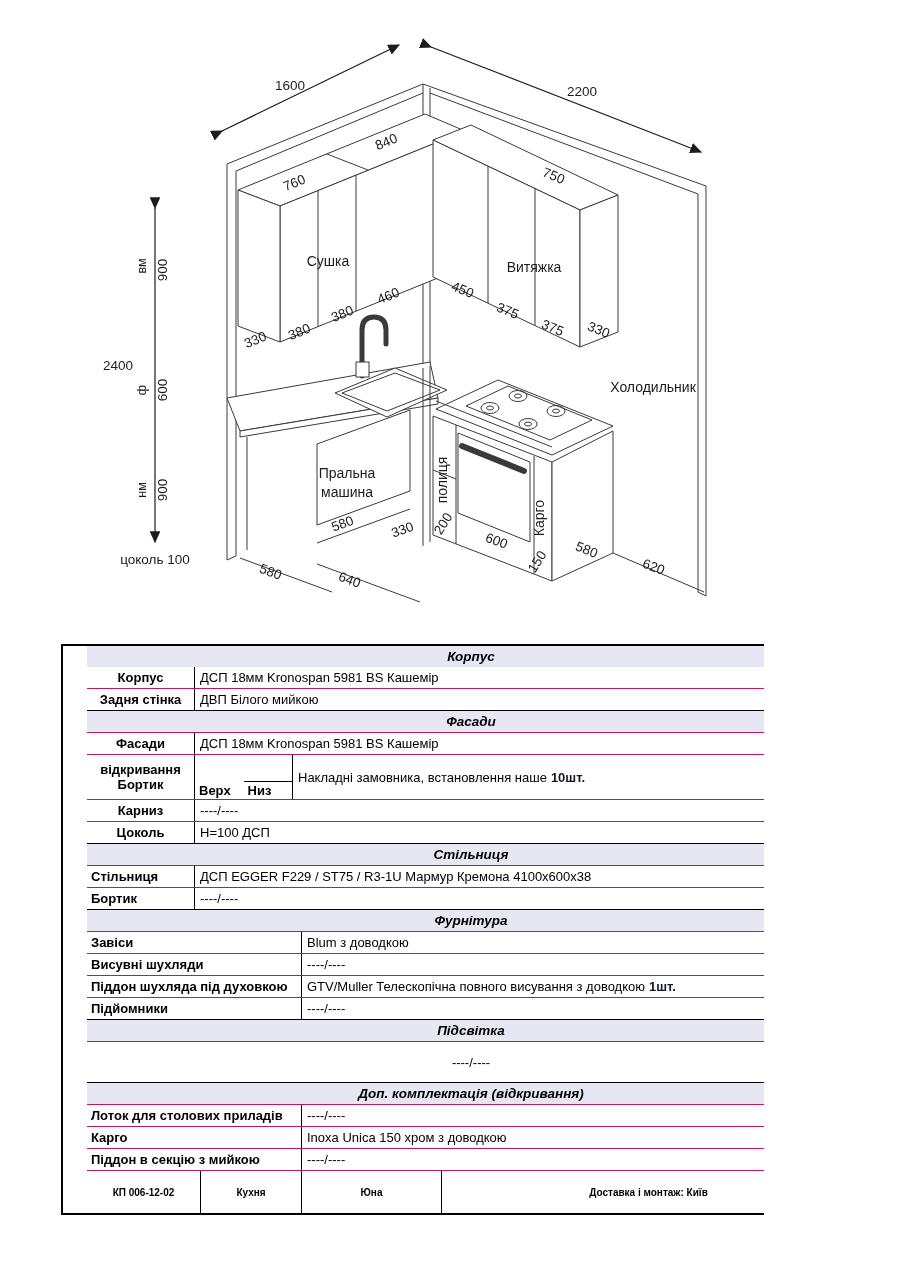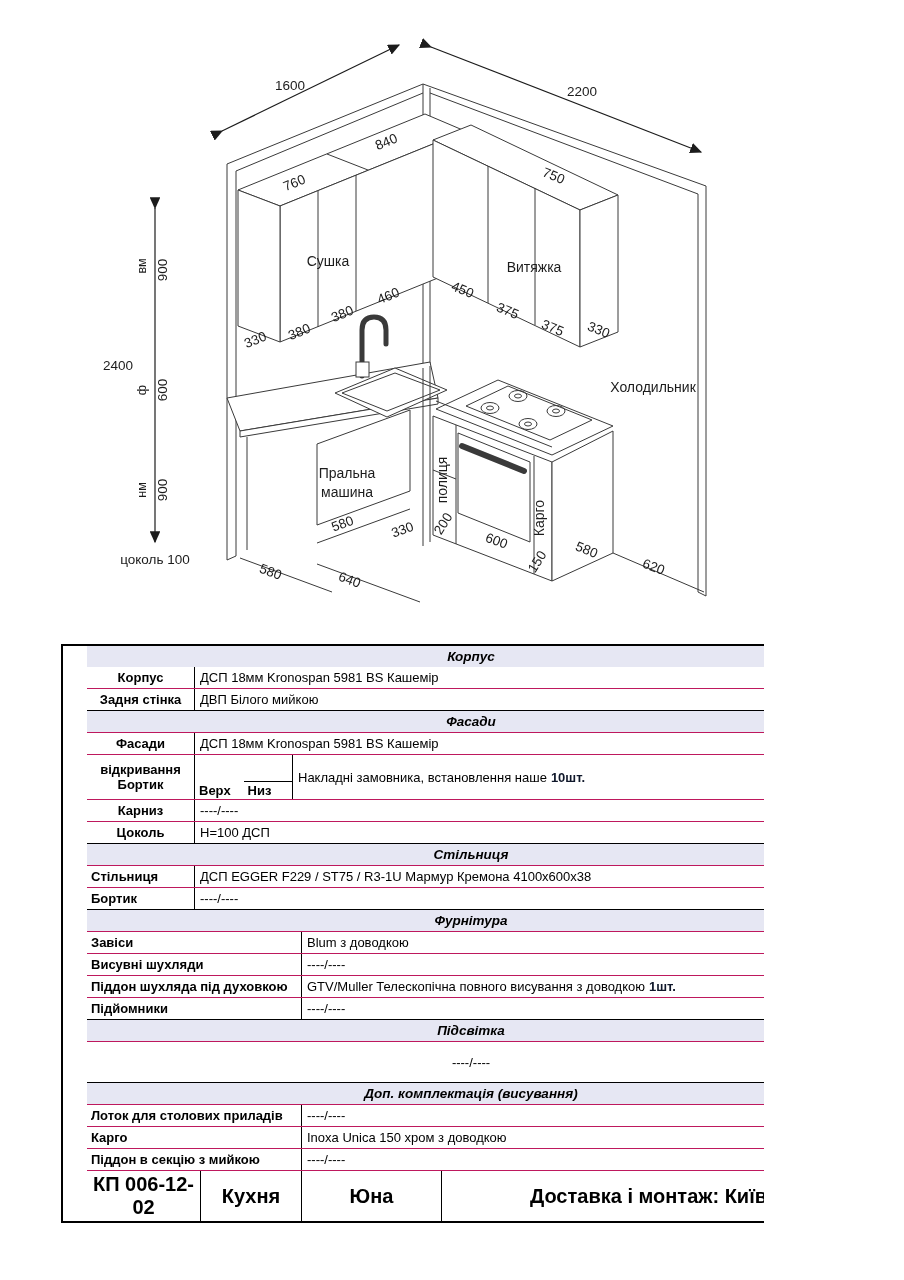--- a/index.html
+++ b/index.html
@@ -25,21 +25,21 @@
   .val{flex:1;display:flex;align-items:center;padding:1px 5px;box-sizing:border-box;
        line-height:15px;flex-wrap:wrap;}
   .green{color:#0f172a;font-weight:bold;margin-left:4px;}
   .sub{width:97px;flex:0 0 97px;border-right:1px solid #000;display:flex;align-items:flex-end;}
   .sub > div{flex:1;display:flex;align-items:center;padding:1px 4px;font-weight:bold;
              box-sizing:border-box;}
   .sub > div + div{border-top:1px solid #000;}
   .double{min-height:44px;}
   .tallrow{min-height:40px;}
   .tallrow .val{justify-content:center;}
-  .footer{min-height:42px;font-weight:bold;font-size:20px;}
+  .footer{min-height:42px;font-weight:bold;font-size:10px;}
   .footer > div{display:flex;align-items:center;justify-content:center;text-align:center;
                 border-right:1px solid #000;box-sizing:border-box;padding:2px;}
   .footer > div:last-child{border-right:none;}
   .fc1{flex:0 0 114px;}.fc2{flex:0 0 101px;}.fc3{flex:0 0 140px;}.fc4{flex:0 0 118px;}
   .fc5{flex:1;}
 </style>
 </head>
 <body>
 
 <div class="sheet">
@@ -255,21 +255,21 @@
   <div class="row">
     <div class="lbl w2">Підйомники</div>
     <div class="val">----/----</div>
   </div>
 
   <div class="sec-h">Підсвітка</div>
   <div class="row tallrow">
     <div class="val">----/----</div>
   </div>
 
-  <div class="sec-h">Доп. комплектація (висування)</div>
+  <div class="sec-h">Доп. комплектація (відкривання)</div>
   <div class="row">
     <div class="lbl w2">Лоток для столових приладів</div>
     <div class="val">----/----</div>
   </div>
   <div class="row">
     <div class="lbl w2">Карго</div>
     <div class="val">Inoxa Unica 150 хром з доводкою</div>
   </div>
   <div class="row">
     <div class="lbl w2">Піддон в секцію з мийкою</div>

